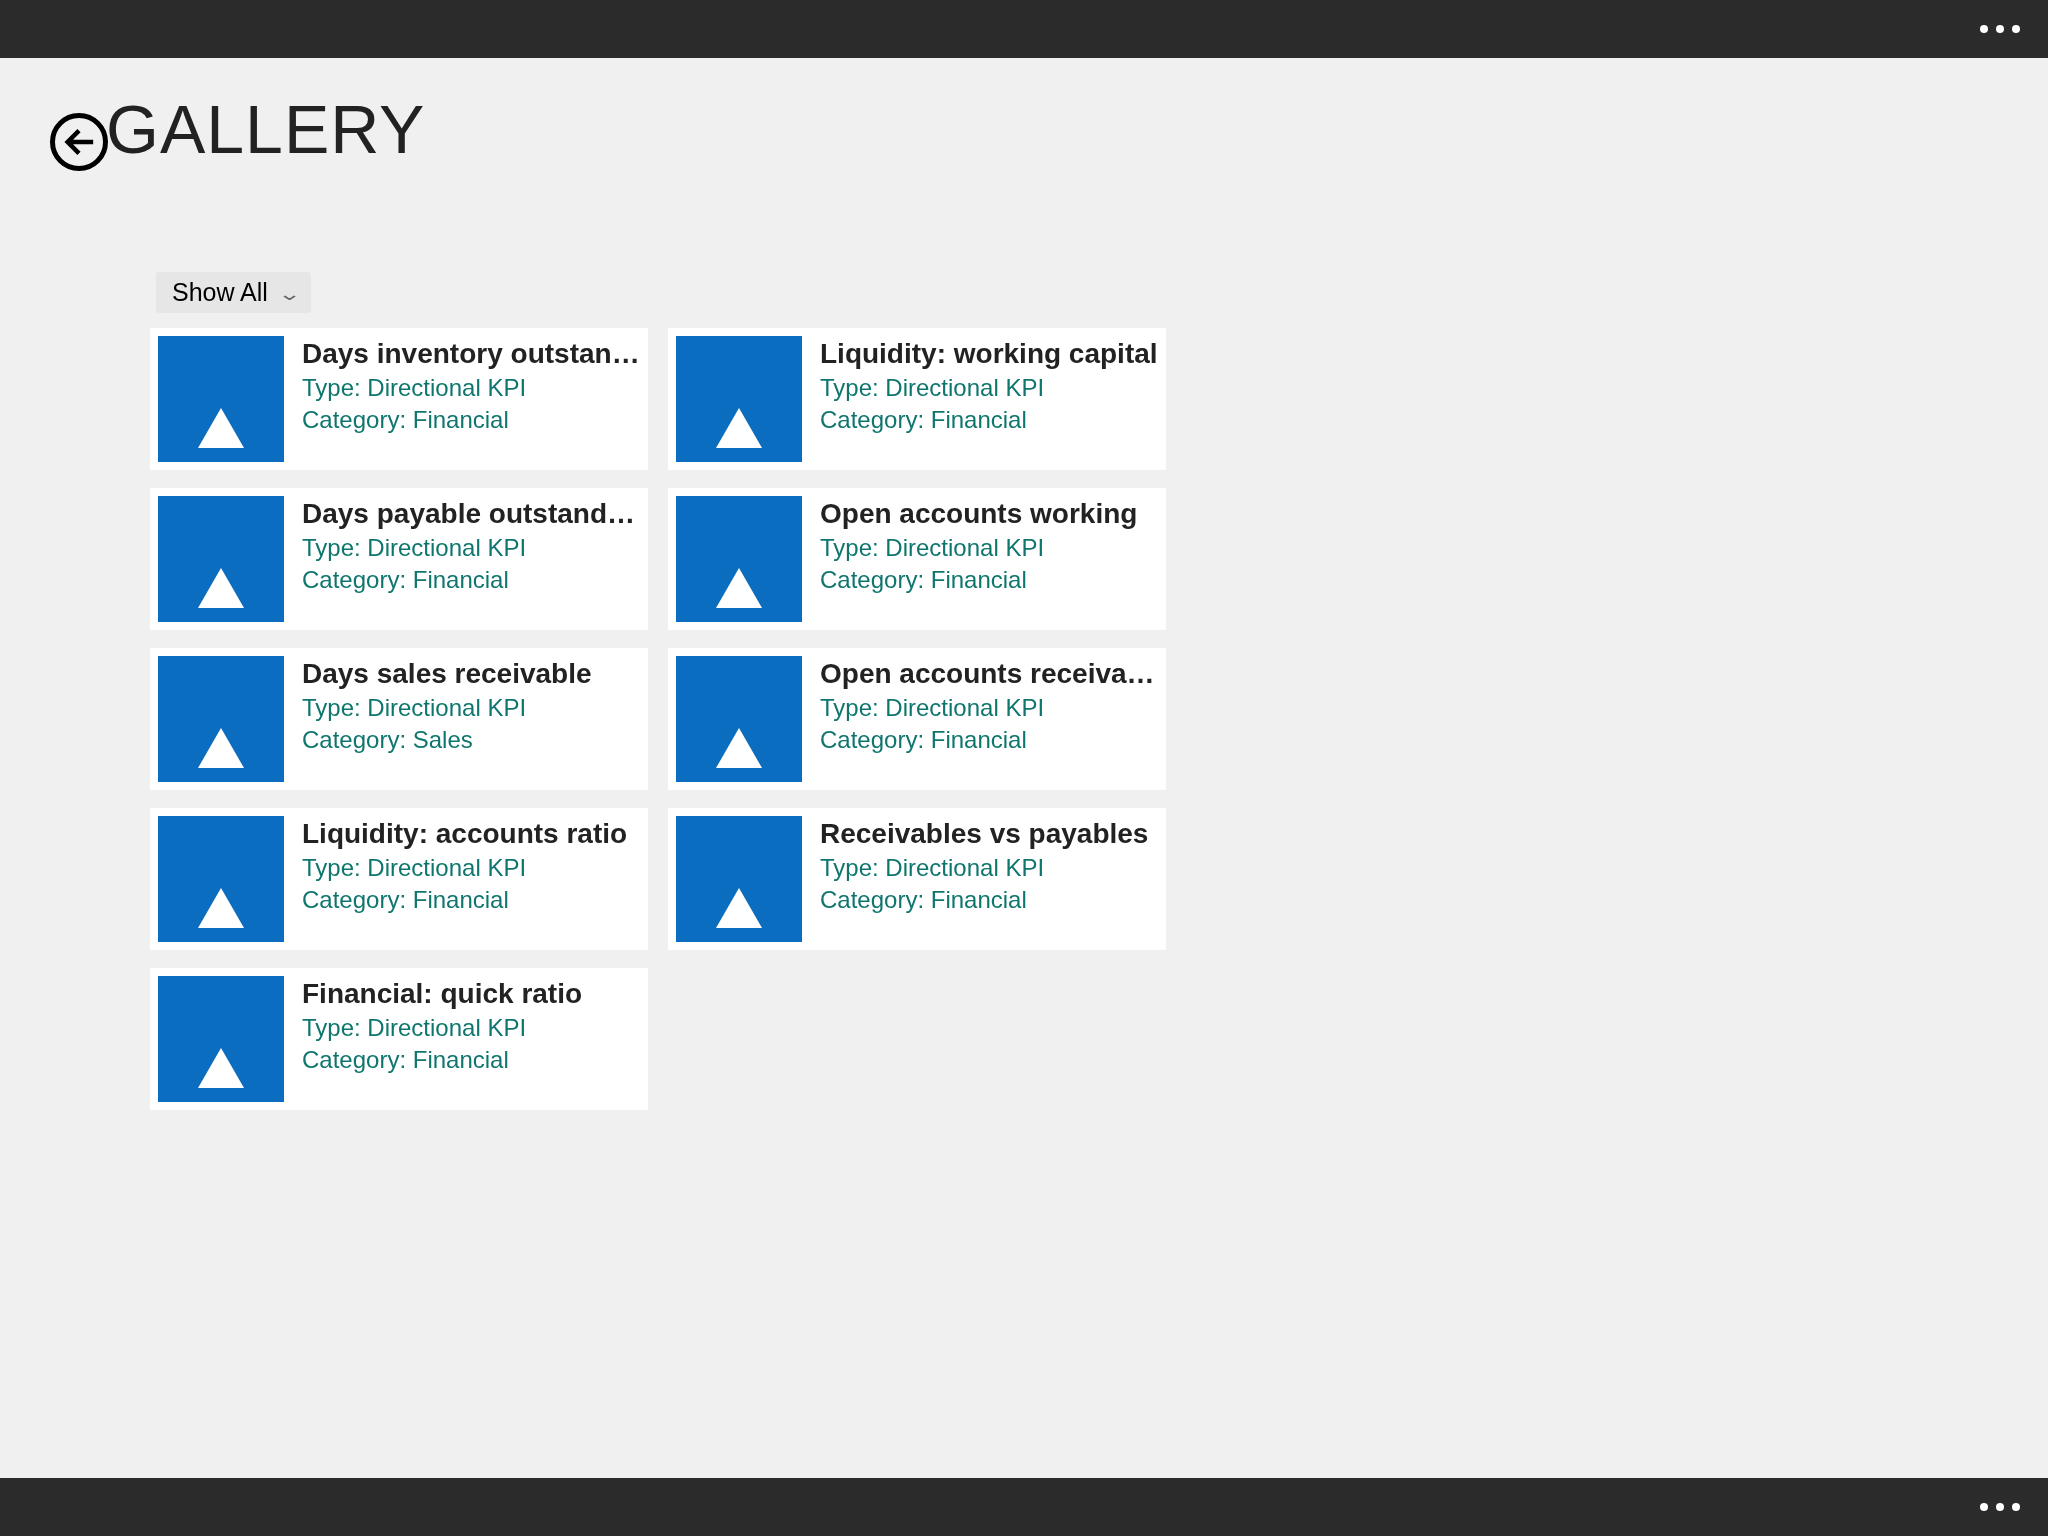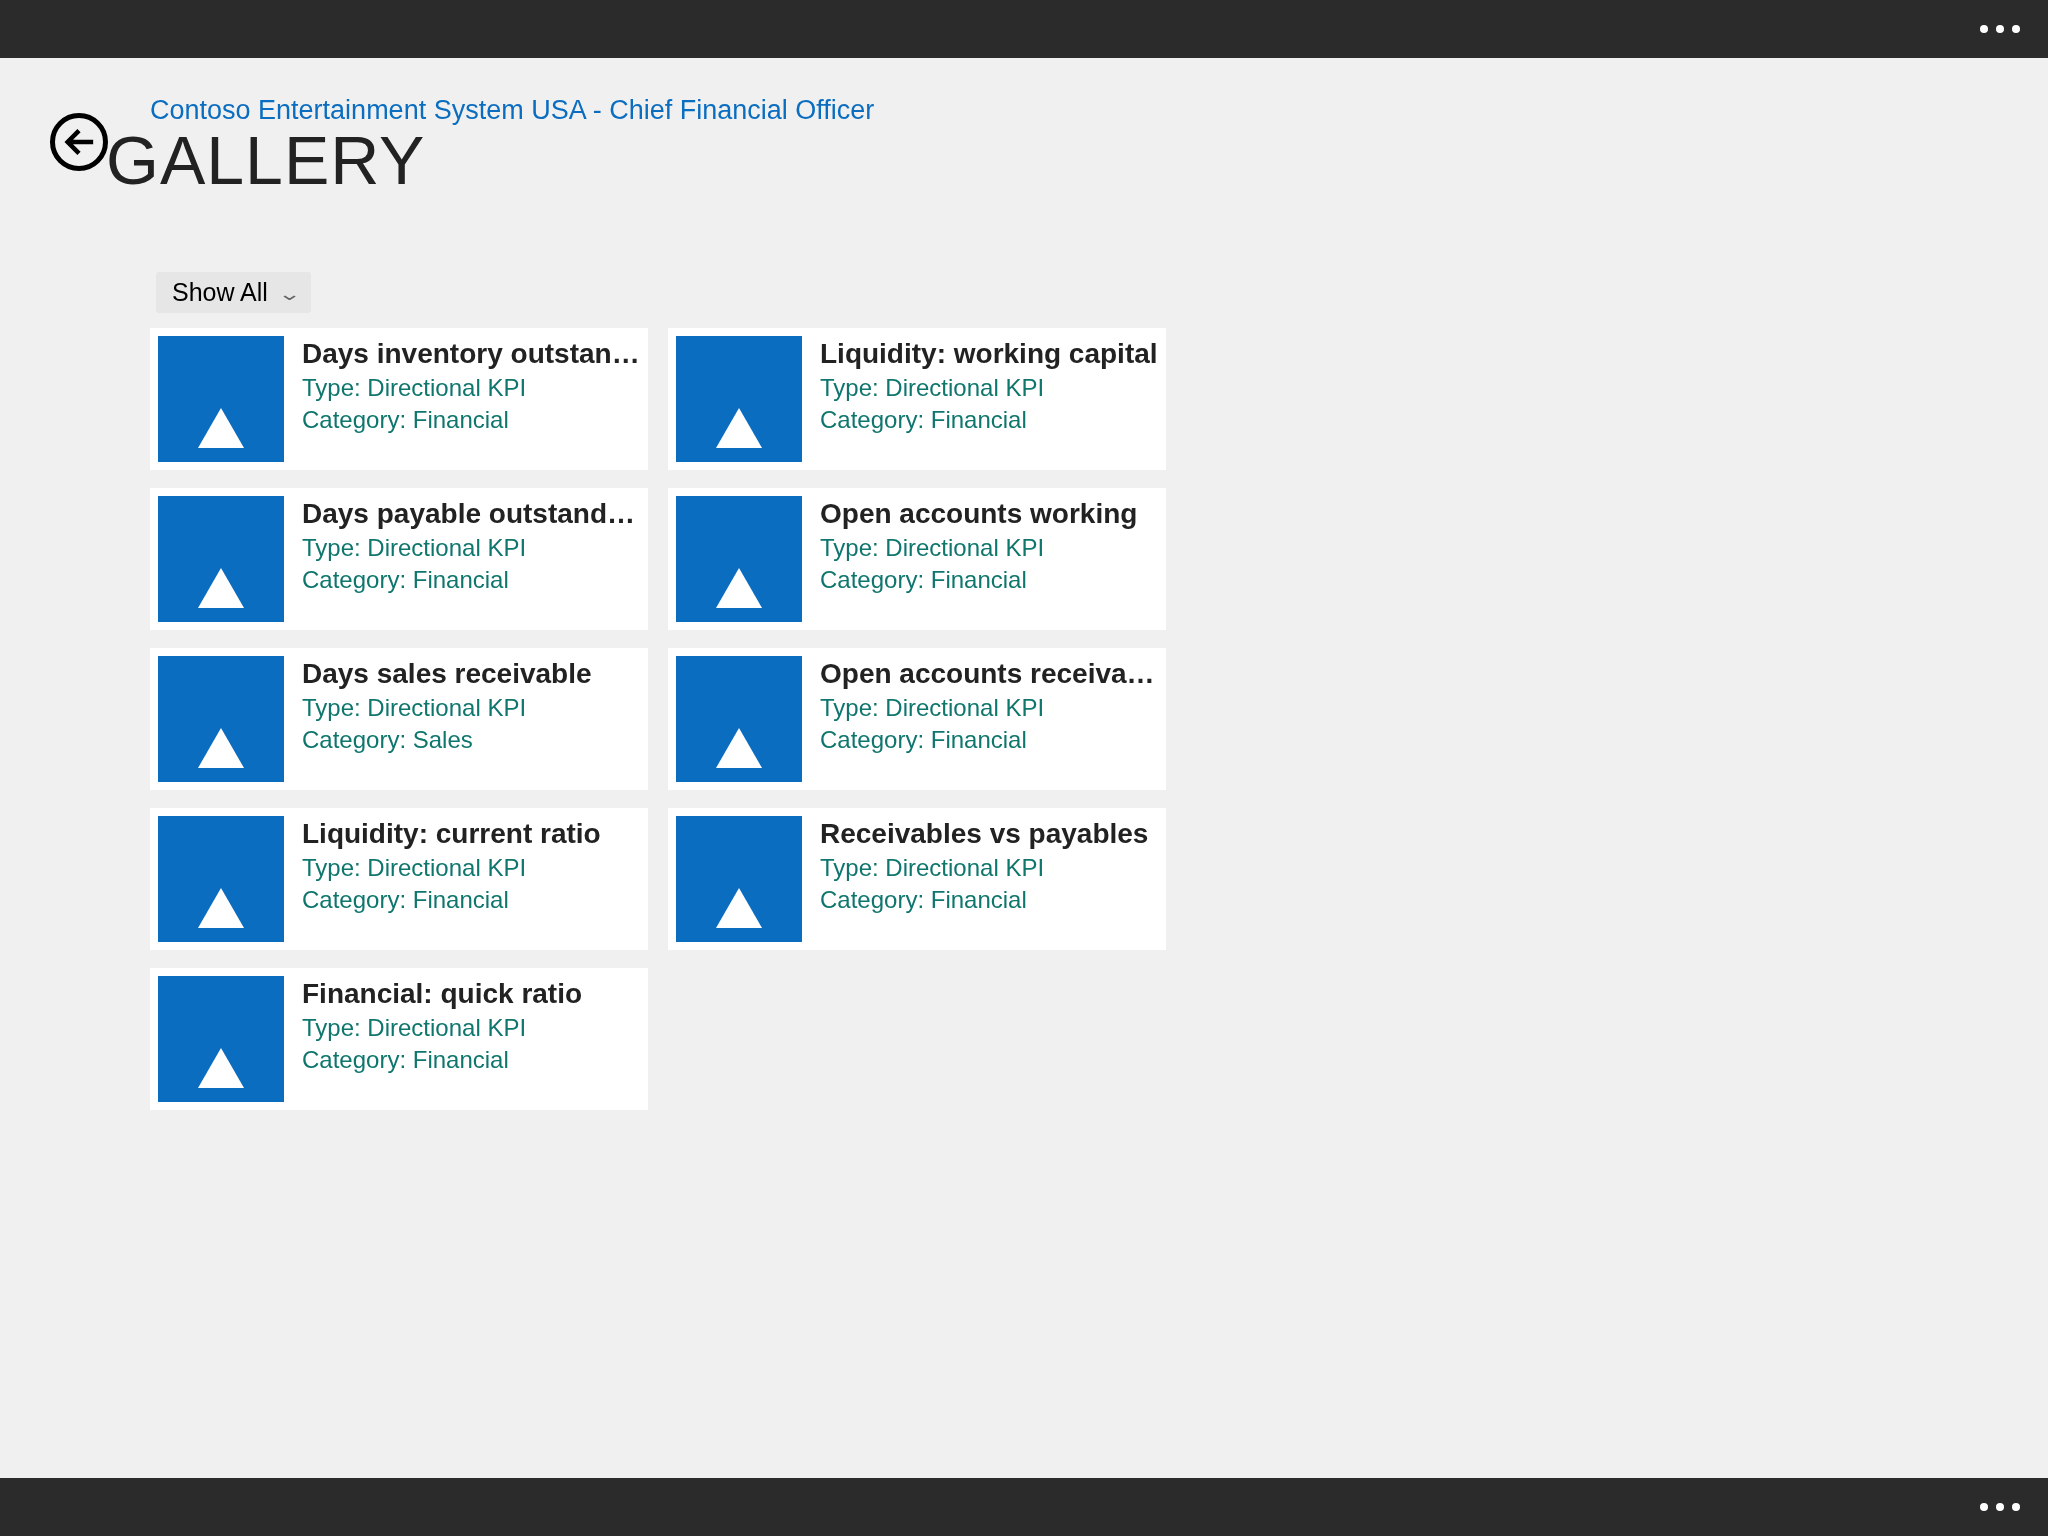--- a/index.html
+++ b/index.html
@@ -145,21 +145,20 @@
       <span></span>
   </div>
 </div>
 
 <div class="header-area">
   <div class="back-btn">
     <svg viewBox="0 0 24 24">
       <path d="M12 4 L4 12 L12 20 M4 12 L22 12" stroke="#000" stroke-width="3.2" fill="none" stroke-linecap="butt" stroke-linejoin="miter"></path>
     </svg>
   </div>
-  <div class="breadcrumb">Contoso Entertainment System USA - Chief Financial Officer</div>
   <div class="page-title">GALLERY</div>
 </div>
 
 <div class="filter-row">
   <button class="filter-btn">
     <span>Show All</span>
     <span class="chev">⌄</span>
   </button>
 </div>
 
@@ -200,21 +199,21 @@
         <div class="tile-sub">Category: Sales</div>
       </div>
     </div>
     <div class="tile">
       <div class="tile-icon">
         <svg viewBox="0 0 46 40">
           <polygon points="23,0 46,40 0,40" fill="#ffffff"></polygon>
         </svg>
       </div>
       <div class="tile-text">
-        <div class="tile-title">Liquidity: current ratio</div>
+        <div class="tile-title">Liquidity: accounts ratio</div>
         <div class="tile-sub">Type: Directional KPI</div>
         <div class="tile-sub">Category: Financial</div>
       </div>
     </div>
     <div class="tile">
       <div class="tile-icon">
         <svg viewBox="0 0 46 40">
           <polygon points="23,0 46,40 0,40" fill="#ffffff"></polygon>
         </svg>
       </div>

